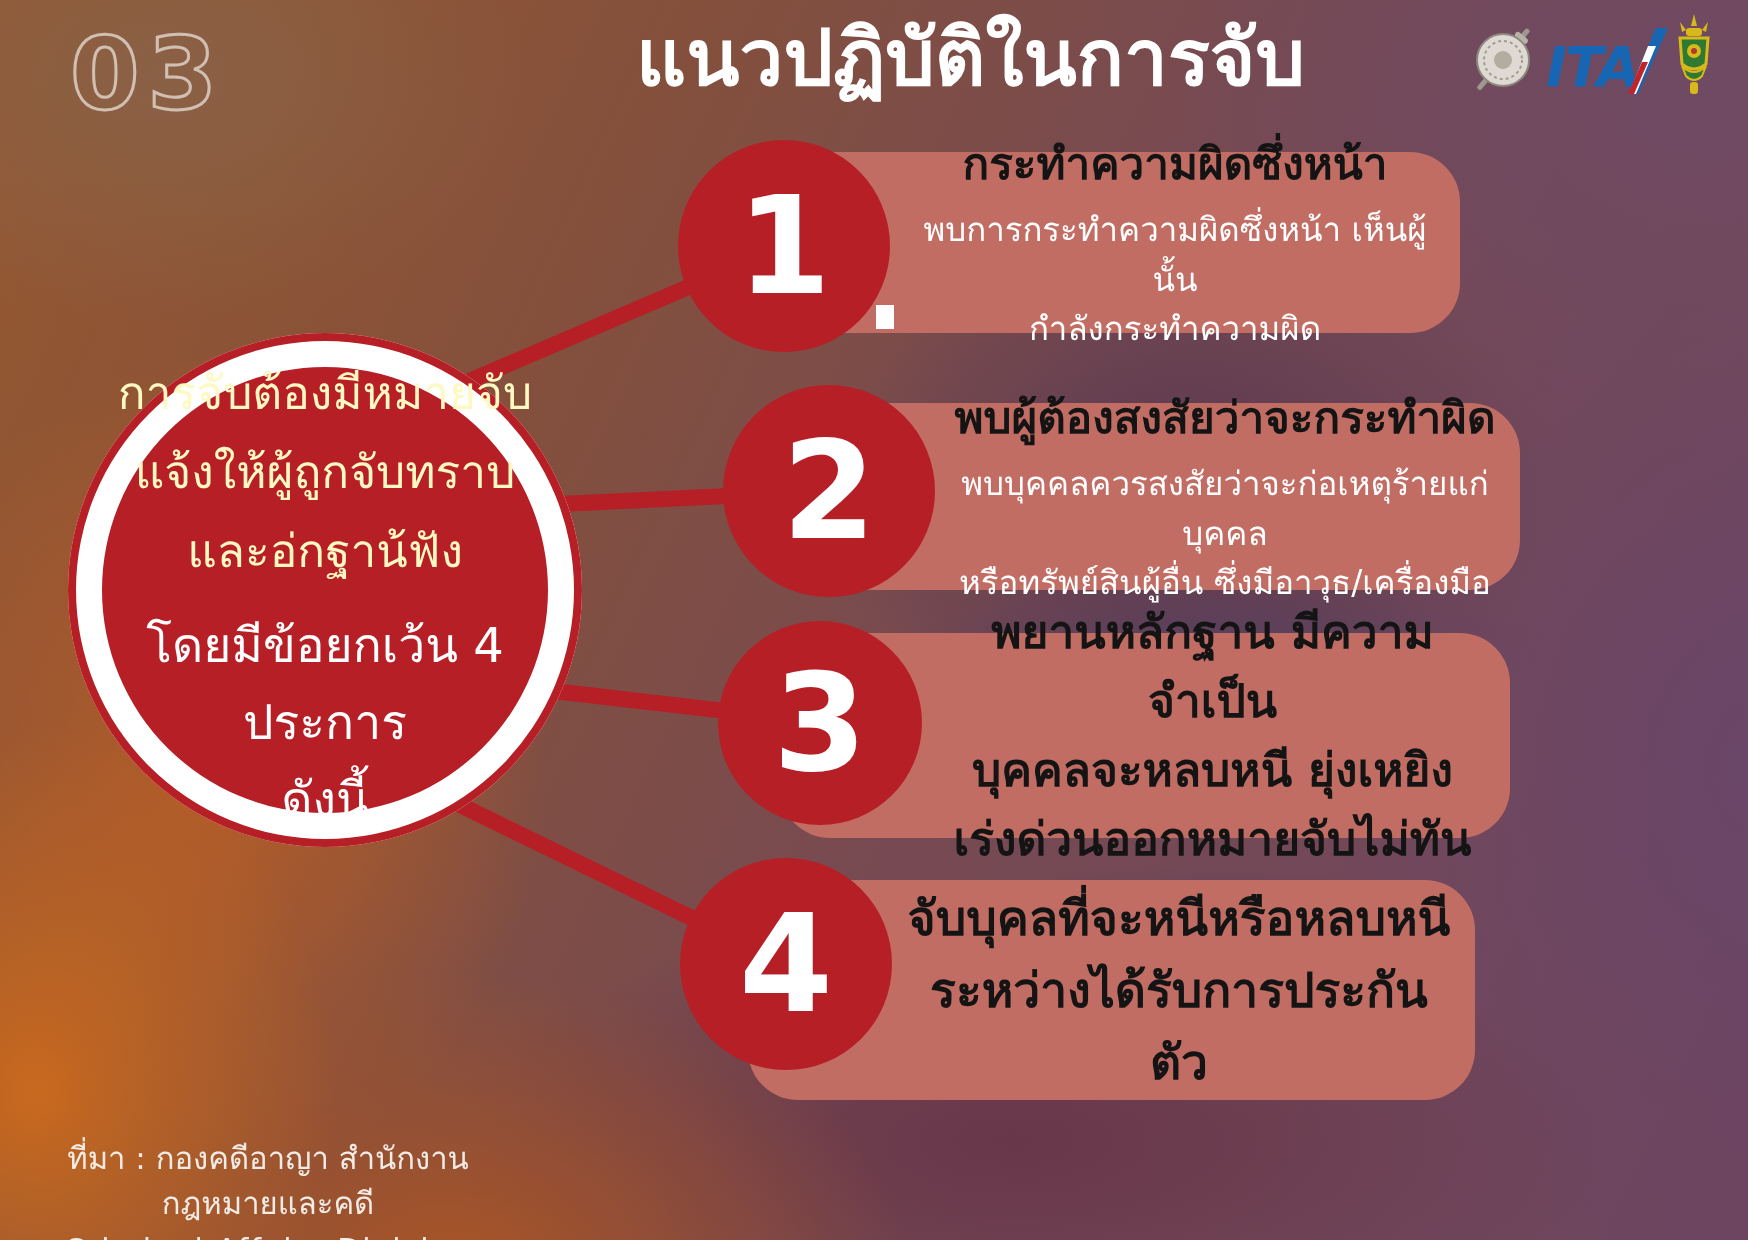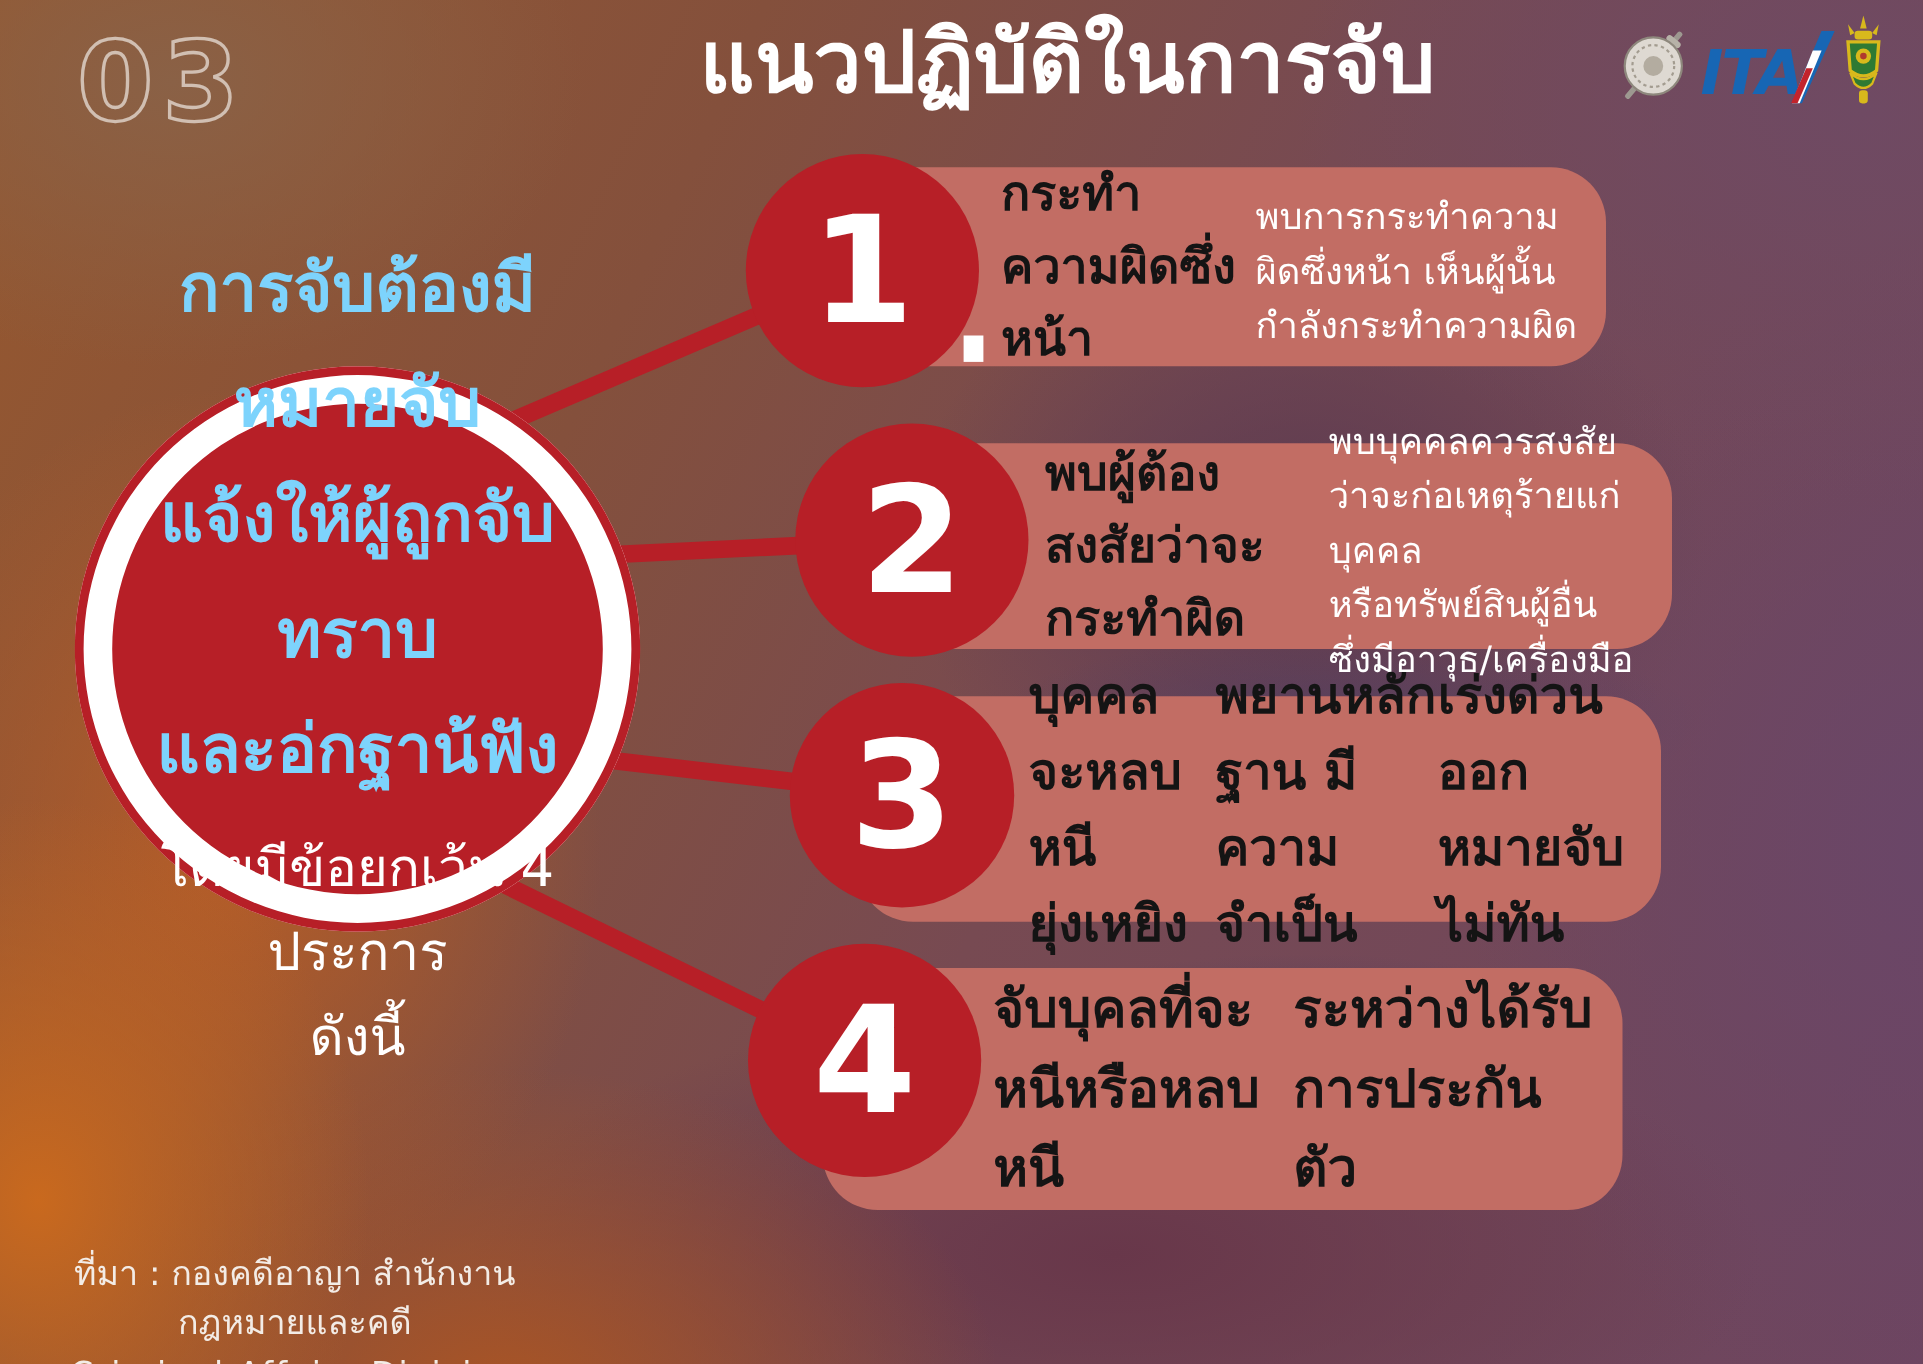--- a/index.html
+++ b/index.html
@@ -37,32 +37,32 @@
   .ita-swoosh{ position:absolute; right:-4px; top:-6px; }
   .crest{ margin-top:2px; }
 
   .big-circle{
     position:absolute; left:68px; top:333px; width:514px; height:514px; z-index:2;
     background:#b71f27; border-radius:50%;
     box-shadow: inset 0 0 0 8px #b71f27, inset 0 0 0 34px #ffffff;
     display:flex; flex-direction:column; justify-content:center; align-items:center; text-align:center;
     padding:40px 30px 28px 30px;
   }
-  .bc-heading{ font-size:61px; font-weight:700; color:#7dd3fc; line-height:1.72; }
+  .bc-heading{ font-size:46px; font-weight:400; color:#fef9c3; line-height:1.72; }
   .bc-note{ font-size:48px; font-weight:500; color:#ffffff; line-height:1.6; margin-top:16px; }
 
   .num-circle{
     position:absolute; z-index:3; background:#b71f27; border-radius:50%;
     display:flex; align-items:center; justify-content:center;
     color:#ffffff; font-size:135px; font-weight:700; line-height:1;
   }
   .bar{
     position:absolute; z-index:2; background:#c26d64; border-radius:50px;
-    display:flex; flex-direction:row; justify-content:center; align-items:center;
-    padding-right:20px;
+    display:flex; flex-direction:column; justify-content:center; align-items:center;
+    text-align:center; padding-right:20px;
   }
   .h-line{ font-size:44px; font-weight:800; color:#141414; line-height:1.5; }
   .d-line{ font-size:33px; font-weight:400; color:#ffffff; line-height:1.5; }
   .desc-block{ margin-top:8px; }
 
   .row1-circle{ left:678px; top:140px; width:212px; height:212px; }
   .row1-bar{ left:745px; top:152px; width:715px; height:181px; padding-left:165px; }
   .row2-circle{ left:723px; top:385px; width:212px; height:212px; }
   .row2-bar{ left:795px; top:403px; width:725px; height:187px; padding-left:155px; }
   .row3-circle{ left:718px; top:621px; width:204px; height:204px; }
@@ -153,22 +153,22 @@
     <div class="desc-block">
       <div class="d-line">พบบุคคลควรสงสัยว่าจะก่อเหตุร้ายแก่บุคคล</div>
       <div class="d-line">หรือทรัพย์สินผู้อื่น ซึ่งมีอาวุธ/เครื่องมือ</div>
     </div>
   </div>
   <div class="num-circle row2-circle">
     <span>2</span>
   </div>
 
   <div class="bar row3-bar">
+    <div class="h-line">พยานหลักฐาน มีความจำเป็น</div>
     <div class="h-line">บุคคลจะหลบหนี ยุ่งเหยิง</div>
-    <div class="h-line">พยานหลักฐาน มีความจำเป็น</div>
     <div class="h-line">เร่งด่วนออกหมายจับไม่ทัน</div>
   </div>
   <div class="num-circle row3-circle">
     <span>3</span>
   </div>
 
   <div class="bar row4-bar">
     <div class="h-line">จับบุคลที่จะหนีหรือหลบหนี</div>
     <div class="h-line">ระหว่างได้รับการประกันตัว</div>
   </div>

